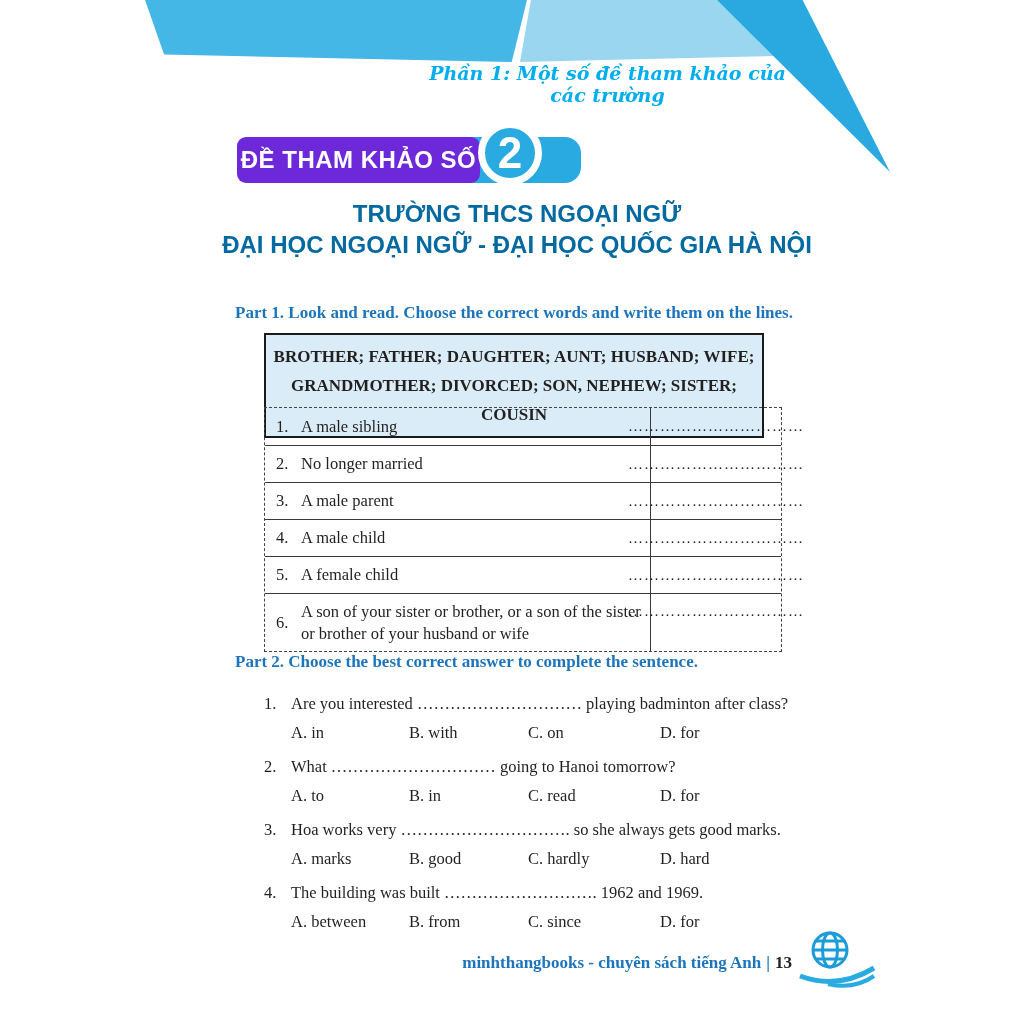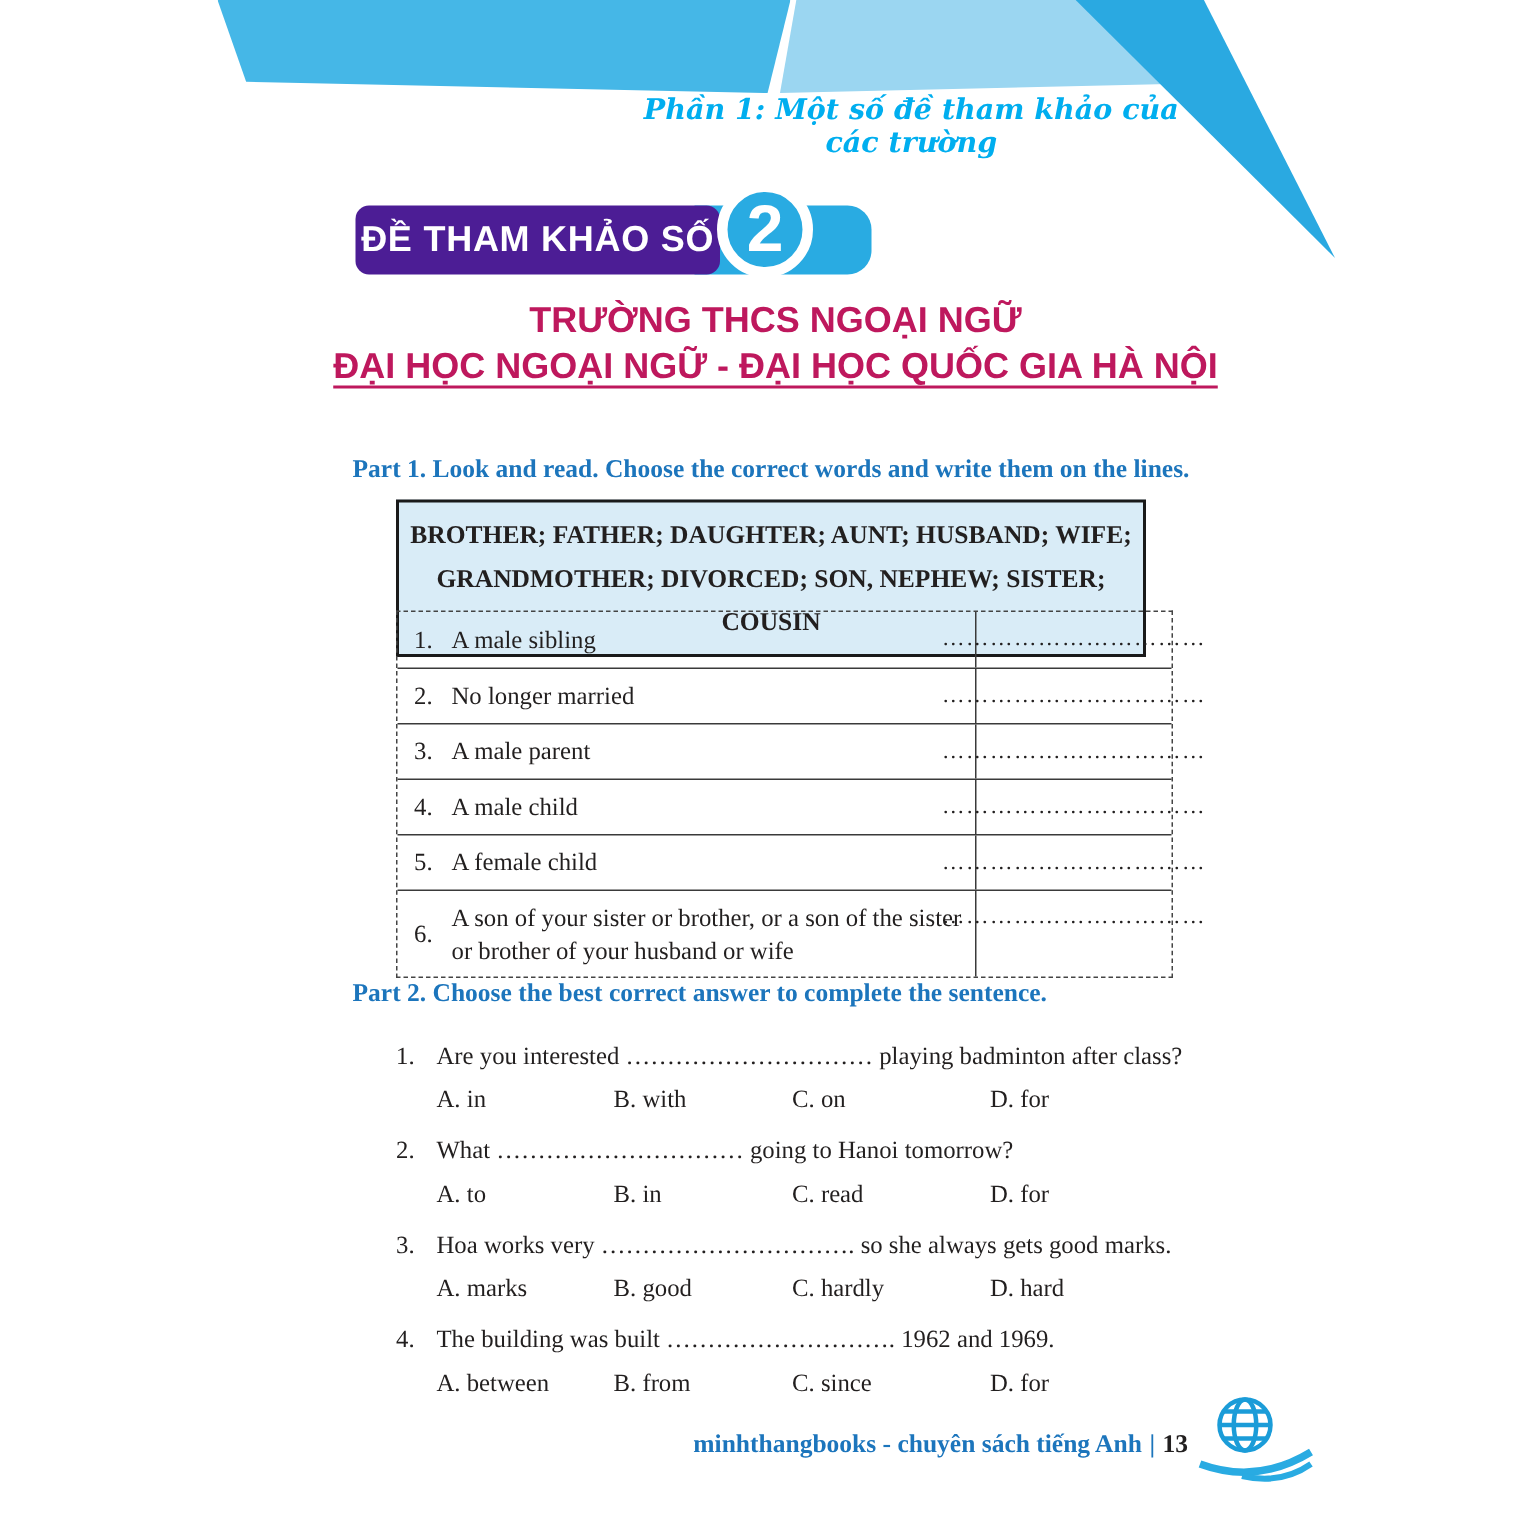--- a/index.html
+++ b/index.html
@@ -40,44 +40,44 @@
   }
 
   
   .badge { position:absolute; left:237px; top:137px; height:46px; width:345px; }
   .badge-tail {
     position:absolute; left:226px; top:0; width:118px; height:46px;
     background:#29abe2; border-radius:0 16px 16px 0;
   }
   .badge-label {
     position:absolute; left:0; top:0; width:243px; height:46px;
-    background:#4c1d95; border-radius:9px;
+    background:#6d28d9; border-radius:9px;
     color:#ffffff; font-family:"Liberation Sans", sans-serif;
     font-weight:bold; font-size:24px; letter-spacing:0.5px;
     display:flex; align-items:center; justify-content:center;
   }
   .badge-circle {
     position:absolute; left:241px; top:-16px;
     width:64px; height:64px; border-radius:50%;
     background:#29abe2; border:7px solid #ffffff;
     display:flex; align-items:center; justify-content:center;
     color:#ffffff; font-family:"Liberation Sans", sans-serif;
     font-weight:bold; font-size:44px;
   }
 
   
   .school-line1, .school-line2 {
     position:absolute; left:117px; width:800px; text-align:center;
-    color:#be185d; font-family:"Liberation Sans", sans-serif;
+    color:#0369a1; font-family:"Liberation Sans", sans-serif;
     font-weight:bold; font-size:24px;
   }
   .school-line1 { top:200px; }
   .school-line2 { top:231px; }
   .school-line2 span {
-    text-decoration:underline; text-decoration-thickness:2px;
+    text-decoration-thickness:2px;
     text-underline-offset:5px;
   }
 
   
   .part-heading {
     position:absolute; left:235px;
     color:#1c75bc; font-weight:bold; font-size:17px;
   }
   .part1-heading { top:303px; }
   .part2-heading { top:652px; }

